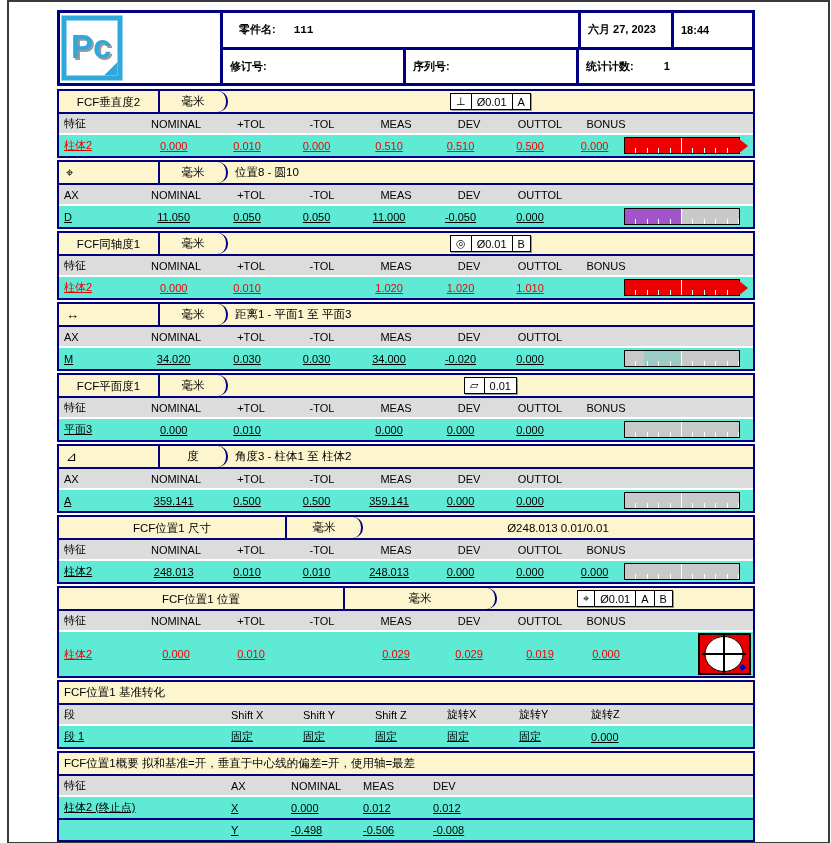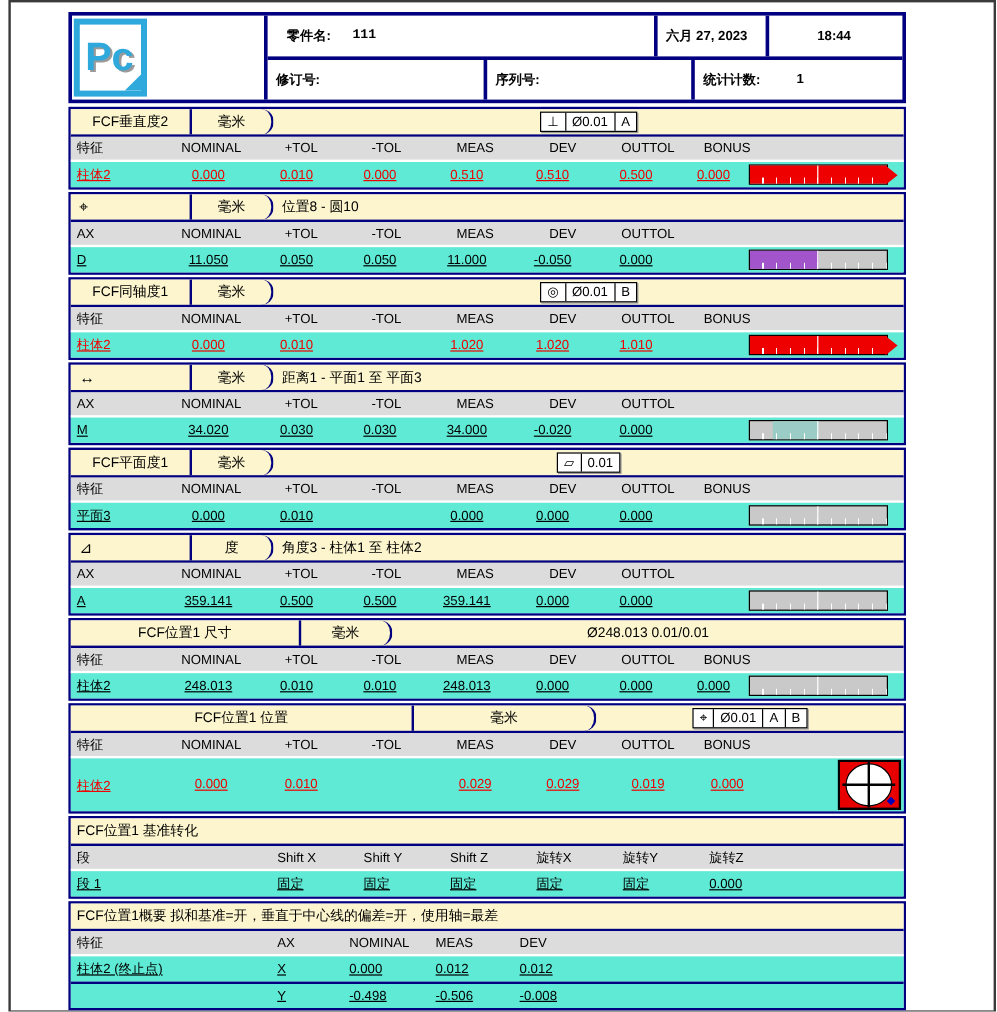--- a/index.html
+++ b/index.html
@@ -14,34 +14,34 @@
 
   
   .rep-header { display:flex; border:3px solid #000080; height:76px; box-sizing:border-box; margin-bottom:3px; font-weight:bold; }
   .logo-cell { width:160px; border-right:3px solid #000080; display:flex; align-items:center; justify-content:flex-start; }
   .hdr-right { flex:1; display:flex; flex-direction:column; }
   .hrow { flex:1; display:flex; }
   .hrow1 { border-bottom:3px solid #000080; }
   .hcell { display:flex; align-items:center; padding-left:7px; box-sizing:border-box; }
   .part-cell { flex:1; border-right:3px solid #000080;padding-left:16px; }
   .date-cell { width:93px; border-right:3px solid #000080; }
-  .time-cell { width:78px;margin-left:33px; }
+  .time-cell { width:78px; }
   .rev-cell { width:183px; border-right:3px solid #000080; }
   .serial-cell { width:173px; border-right:3px solid #000080; }
   .stats-cell { flex:1; }
   .part-cell .val { margin-left:18px;font-family:Liberation Mono, monospace; }
   .stats-cell .val { margin-left:30px; }
 
   
   .s { border:2px solid #000080; margin-bottom:2px; box-sizing:content-box; background:#fff; }
   .sh { display:flex; background:#fcf5ce; border-bottom:2px solid #000080; height:21px; font-size:11.5px; }
   .sh > div { display:flex; align-items:center; box-sizing:border-box; }
   .shl { width:101px; border-right:2px solid #000080; justify-content:center; text-align:center; line-height:10px; }
   .shl.iconcell { justify-content:flex-start; padding-left:7px; font-size:13px; }
-  .shl.w7 { width:192px; }
+  .shl.w7 { width:228px; }
   .shl.w8 { width:286px; }
   .shu { width:68px; border-right:2px solid #000080; justify-content:center;border-radius:10px; }
   .shu.w7 { width:76px; }
   .shu.w8 { width:152px; }
   .shc { flex:1; justify-content:center; }
   .shc.left { justify-content:flex-start; padding-left:7px; }
   .fullhdr { background:#fcf5ce; border-bottom:2px solid #000080; height:21px; display:flex; align-items:center; padding-left:5px; font-size:11.5px; }
   .stack { display:flex; flex-direction:row; }
 
   .fcf { display:inline-flex; border:1px solid #000; background:#fff; height:15px; box-shadow:1px 1px 0 #9a9a9a; }

